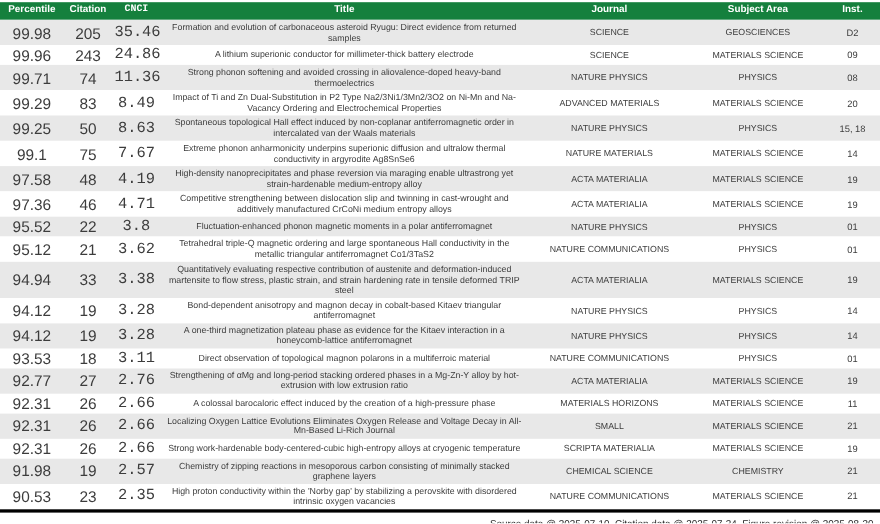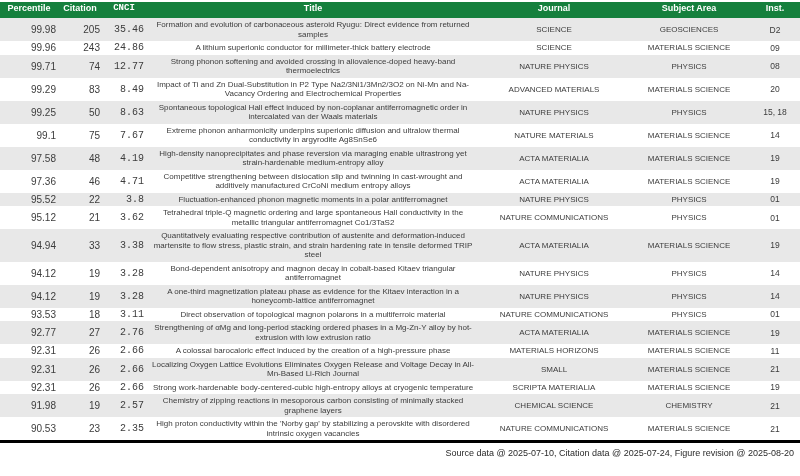--- a/index.html
+++ b/index.html
@@ -40,21 +40,21 @@
     font-size: 8px;
     min-height: 13px;
     background: #ffffff;
   }
   .row.alt { background: #e8e8e8; }
   .row .col-title {
     font-size: 8px;
     line-height: 9.5px;
     padding: 2px 6px;
   }
-  .row .num { font-size: 10px; text-align: right; }
+  .row .num { font-size: 14px; }
   .row .col-journal, .row .col-subject { font-size: 8px; line-height: 9px; }
   .row .col-inst { font-size: 8.5px; }
   .bottom-rule {
     height: 3px;
     background: #000000;
   }
   .footer {
     text-align: right;
     font-size: 9px;
     color: #2a2a2a;
@@ -93,21 +93,21 @@
       <div class="cell col-cnci num">24.86</div>
       <div class="cell col-title">A lithium superionic conductor for millimeter-thick battery electrode</div>
       <div class="cell col-journal">SCIENCE</div>
       <div class="cell col-subject">MATERIALS SCIENCE</div>
       <div class="cell col-inst">09</div>
     </div>
 
     <div class="row alt">
       <div class="cell col-percentile num">99.71</div>
       <div class="cell col-citation num">74</div>
-      <div class="cell col-cnci num">12.77</div>
+      <div class="cell col-cnci num">11.36</div>
       <div class="cell col-title">Strong phonon softening and avoided crossing in aliovalence-doped heavy-band thermoelectrics</div>
       <div class="cell col-journal">NATURE PHYSICS</div>
       <div class="cell col-subject">PHYSICS</div>
       <div class="cell col-inst">08</div>
     </div>
 
     <div class="row">
       <div class="cell col-percentile num">99.29</div>
       <div class="cell col-citation num">83</div>
       <div class="cell col-cnci num">8.49</div>

